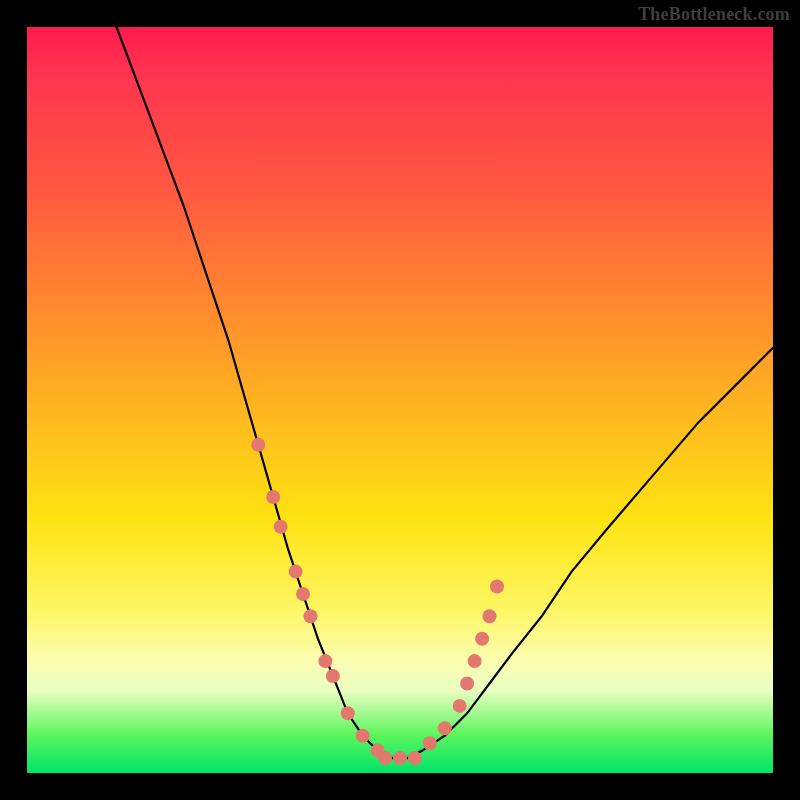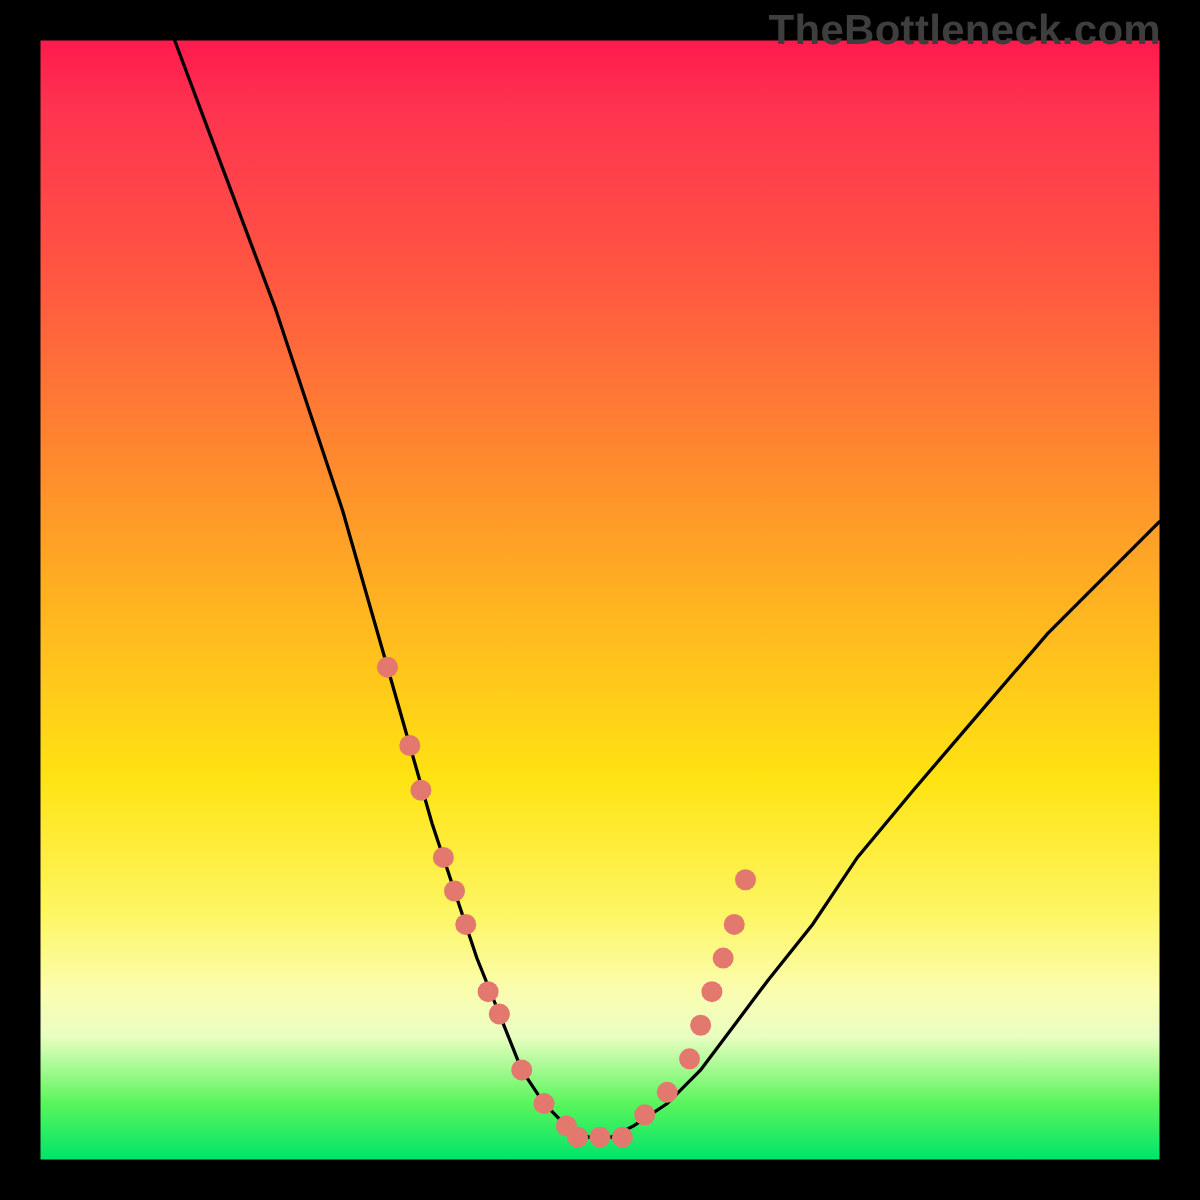--- a/index.html
+++ b/index.html
@@ -36,26 +36,26 @@
       #fdf663 78%,
       #fbfdb0 85%,
       #e9fec1 89%,
       #59f55c 95%,
       #00e46a 100%
     );
   }
   .watermark {
     position: absolute;
     top: 4px;
-    right: 26px;
+    right: 10px;
     color: #3e3e3e;
-    font-size: 28px;
+    font-size: 18px;
     font-weight: 600;
     letter-spacing: 0.2px;
-    font-family: Liberation Sans, sans-serif;
+    font-family: Liberation Serif, serif;
   }
   svg.curve {
     position: absolute;
     left: 0;
     top: 0;
     width: 746px;
     height: 746px;
     overflow: visible;
   }
 </style>

